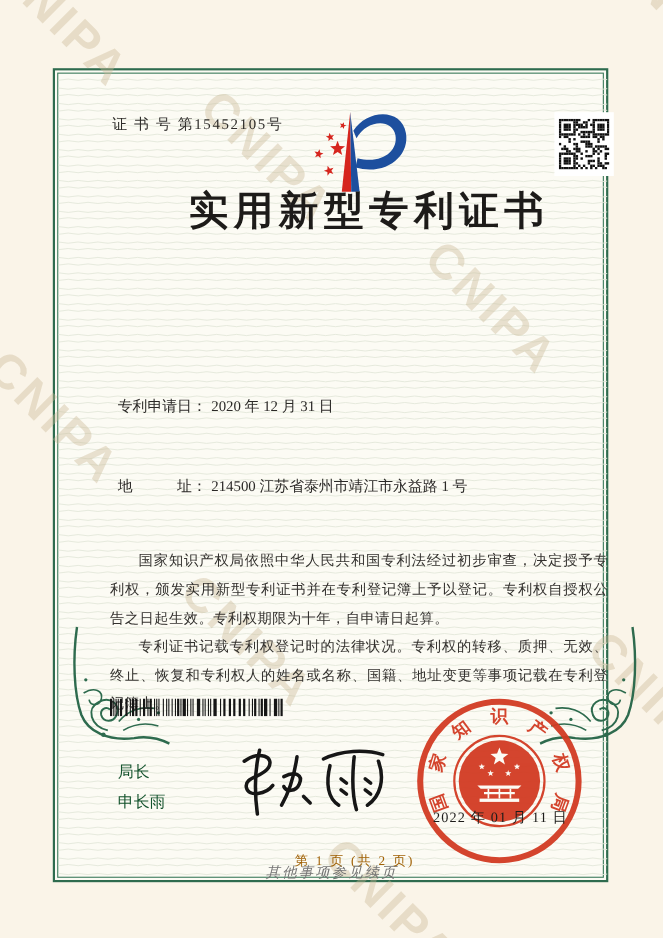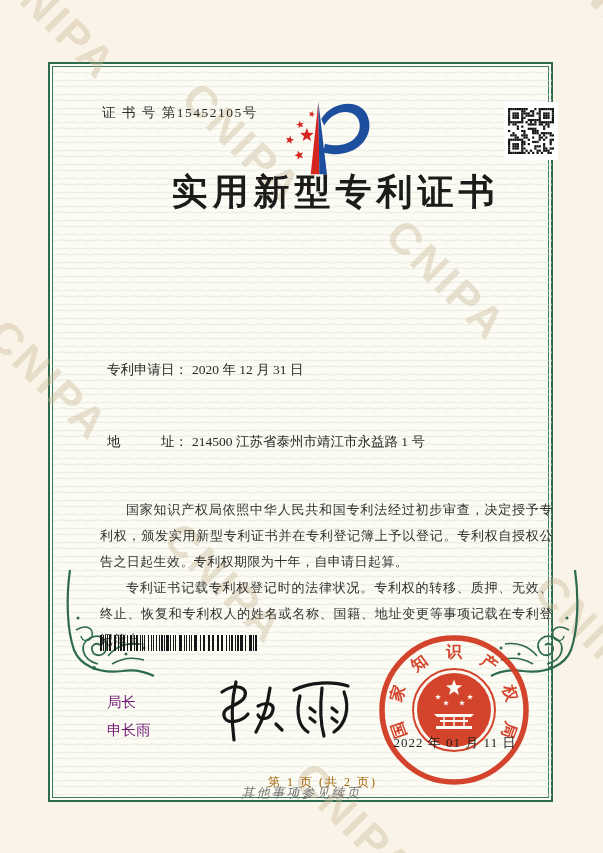--- a/index.html
+++ b/index.html
@@ -20,21 +20,21 @@
   .title{position:absolute;left:0;top:106px;width:100%;text-align:center;font-size:36px;
         font-weight:600;letter-spacing:5px;color:#1d1b19;padding-left:13px;}
   .field-row{position:absolute;left:37px;font-size:13.5px;white-space:nowrap;color:#2b2927;}
   .field-row .lab{display:inline-block;min-width:84px;}
   .field-row .val{margin-left:1px;}
   .pair2{margin-left:46px;}
   .notice{position:absolute;left:30px;top:435px;width:453px;font-size:13px;line-height:26px;
         letter-spacing:0.4px;color:#33312e;text-align:justify;}
   .notice p{margin:0;text-indent:2em;}
   .barcode{position:absolute;left:30px;top:573px;width:162px;height:17px;}
-  .signoff{position:absolute;left:37px;top:626px;font-size:14.5px;line-height:28px;color:#701a75;}
+  .signoff{position:absolute;left:37px;top:626px;font-size:14.5px;line-height:28px;color:#14532d;}
   .signature{position:absolute;left:128px;top:608px;}
   .seal{position:absolute;left:304px;top:568px;opacity:0.95;}
   .seal-date{position:absolute;left:310px;top:672px;width:150px;text-align:center;
         font-size:13px;letter-spacing:1px;color:#1d1c1a;font-family:"Liberation Serif",serif;}
   .page-info{position:absolute;left:0;top:712px;width:100%;text-align:center;font-size:12px;
         letter-spacing:2px;color:#a16207;}
   .flourish{position:absolute;bottom:-4px;}
   .flourish.fl-left{left:-6px;}
   .flourish.fl-right{right:-6px;transform:scaleX(-1);}
   .continuation{position:absolute;left:0;top:772px;width:100%;text-align:center;font-size:13px;

